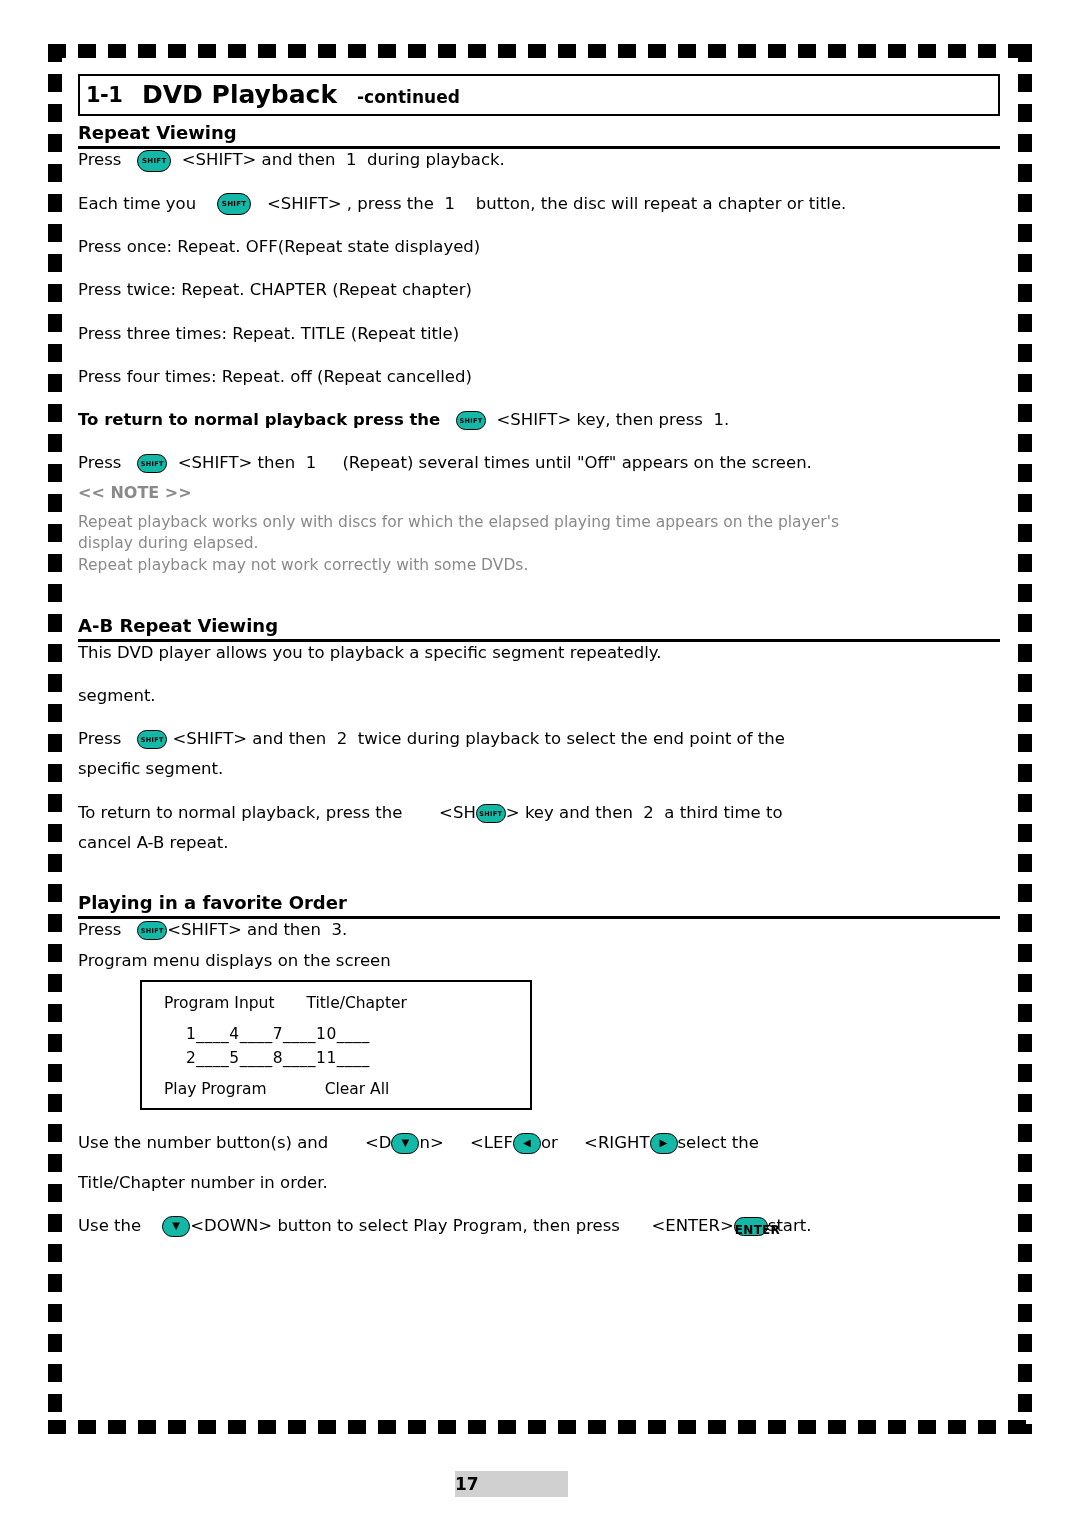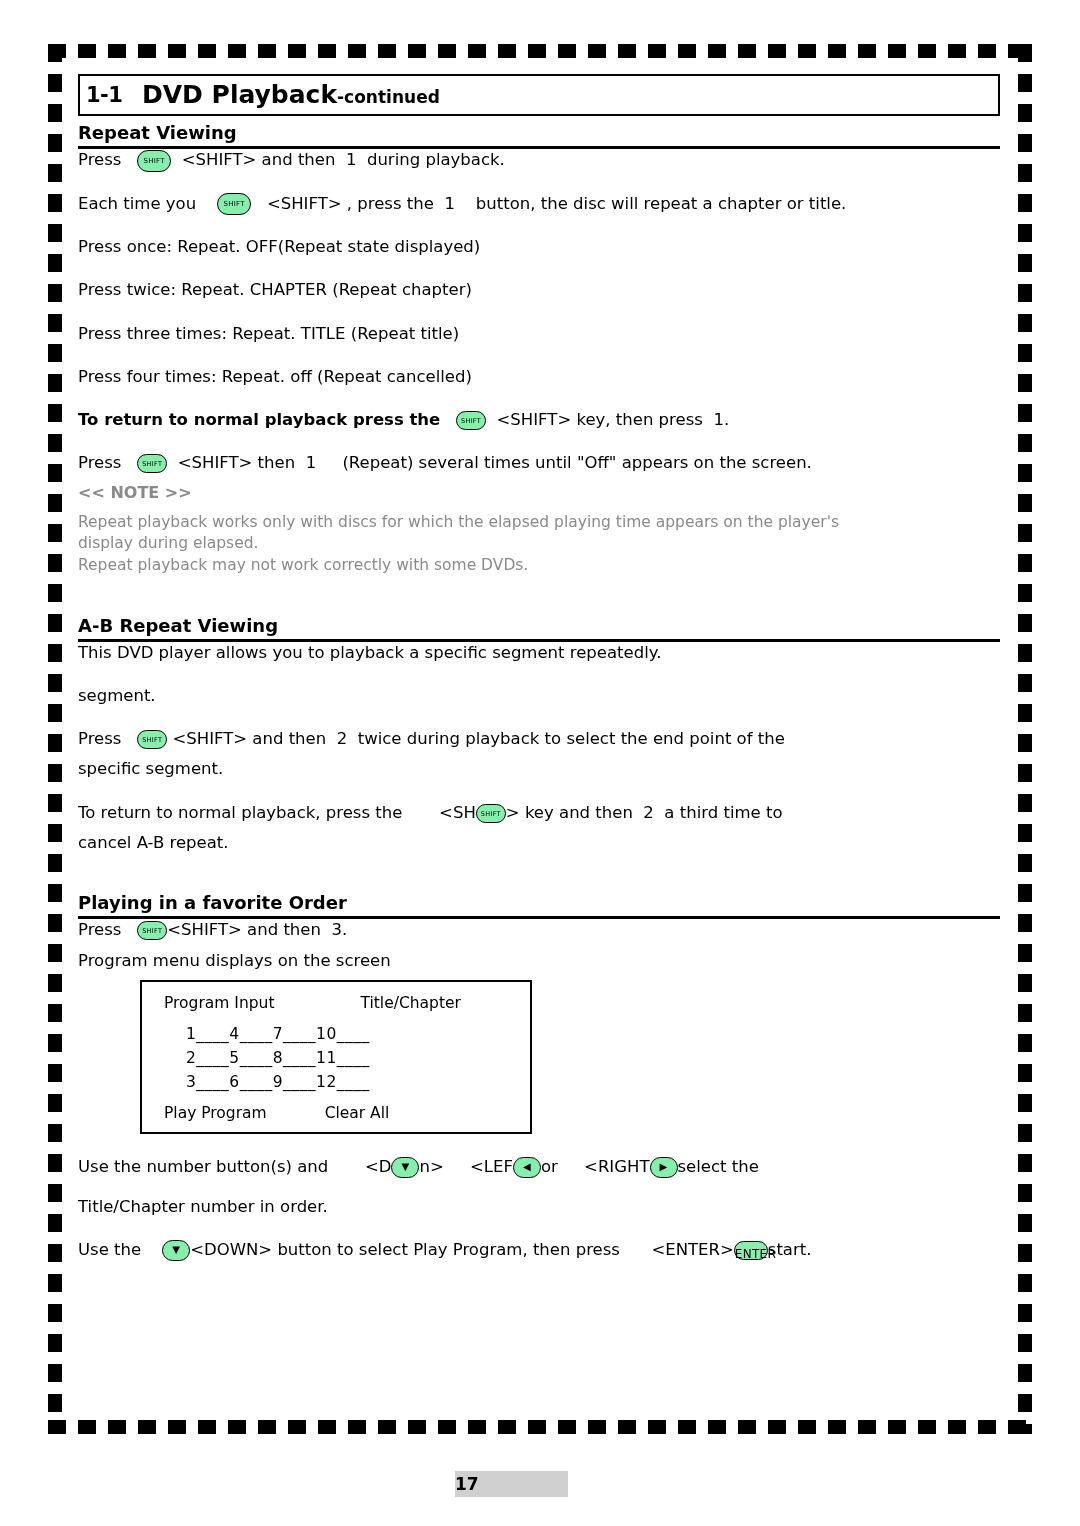--- a/index.html
+++ b/index.html
@@ -62,20 +62,21 @@
   .title-main {
     position: absolute;
     left: 62px;
     top: 4px;
     font-weight: bold;
     font-size: 25px;
   }
   .title-cont {
     font-size: 17px;
     font-weight: bold;
+    margin-left: 20px;
   }
 
   
   .sec-head {
     font-weight: bold;
     font-size: 18px;
     padding-bottom: 3px;
     border-bottom: 3px solid #000;
   }
   .sec-head.spaced { margin-top: 38px; }
@@ -89,25 +90,25 @@
   }
   .line.tight { margin-bottom: 8px; }
   .b { font-weight: bold; }
 
   
   .key {
     display: inline-block;
     border: 1.6px solid #000;
     border-radius: 11px;
     font-size: 7px;
-    font-weight: normal;
+    font-weight: bold;
     letter-spacing: 0.3px;
     text-align: center;
     vertical-align: middle;
-    background: #86efac;
+    background: #14b8a6;
     line-height: 1;
   }
   .key.shift { width: 34px; height: 22px; padding-top: 7px; }
   .key.shift-sm { width: 30px; height: 19px; padding-top: 6px; font-size: 6.5px; }
   .key.enter { width: 34px; height: 19px; padding-top: 6px; font-size: 12px; text-align: right; }
   .key.arrow {
     width: 28px; height: 21px; border-radius: 11px;
     font-size: 10px; padding-top: 4px;
   }
 
@@ -126,21 +127,21 @@
 
   
   .prog-box {
     border: 2px solid #000;
     width: 392px;
     margin-left: 62px;
     padding: 12px 0 10px 0;
     font-size: 15.5px;
   }
   .prog-head { padding: 0 0 10px 22px; }
-  .prog-head .c2 { margin-left: 86px; }
+  .prog-head .c2 { margin-left: 32px; }
   .prog-nums {
     padding-left: 44px;
     line-height: 1.55;
     letter-spacing: 0.5px;
   }
   .prog-foot { padding: 10px 0 0 22px; }
   .prog-foot .c2 { margin-left: 58px; }
 
   
   .page-num {
@@ -250,21 +251,20 @@
   </div>
 
   <div class="line tight">Program menu displays on the screen</div>
 
   <div class="prog-box">
     <div class="prog-head">
       <span>Program Input</span><span class="c2">Title/Chapter</span>
     </div>
     <div class="prog-nums">1____4____7____10____</div>
     <div class="prog-nums">2____5____8____11____</div>
-    <div class="prog-nums">3____6____9____12____</div>
     <div class="prog-foot">
       <span>Play Program</span><span class="c2">Clear All</span>
     </div>
   </div>
 
   <div class="line nowrap" style="margin-top:22px;margin-bottom:18px;">
     <span>Use the number button(s) and</span>
     &nbsp;&nbsp;&nbsp;&nbsp;&nbsp;&nbsp;<span>&lt;D</span><span class="key arrow">▼</span><span>n&gt;</span>
     &nbsp;&nbsp;&nbsp;&nbsp;<span>&lt;LEF</span><span class="key arrow">◀</span><span>or</span>
     &nbsp;&nbsp;&nbsp;&nbsp;<span>&lt;RIGHT</span><span class="key arrow">▶</span><span>select the</span>

